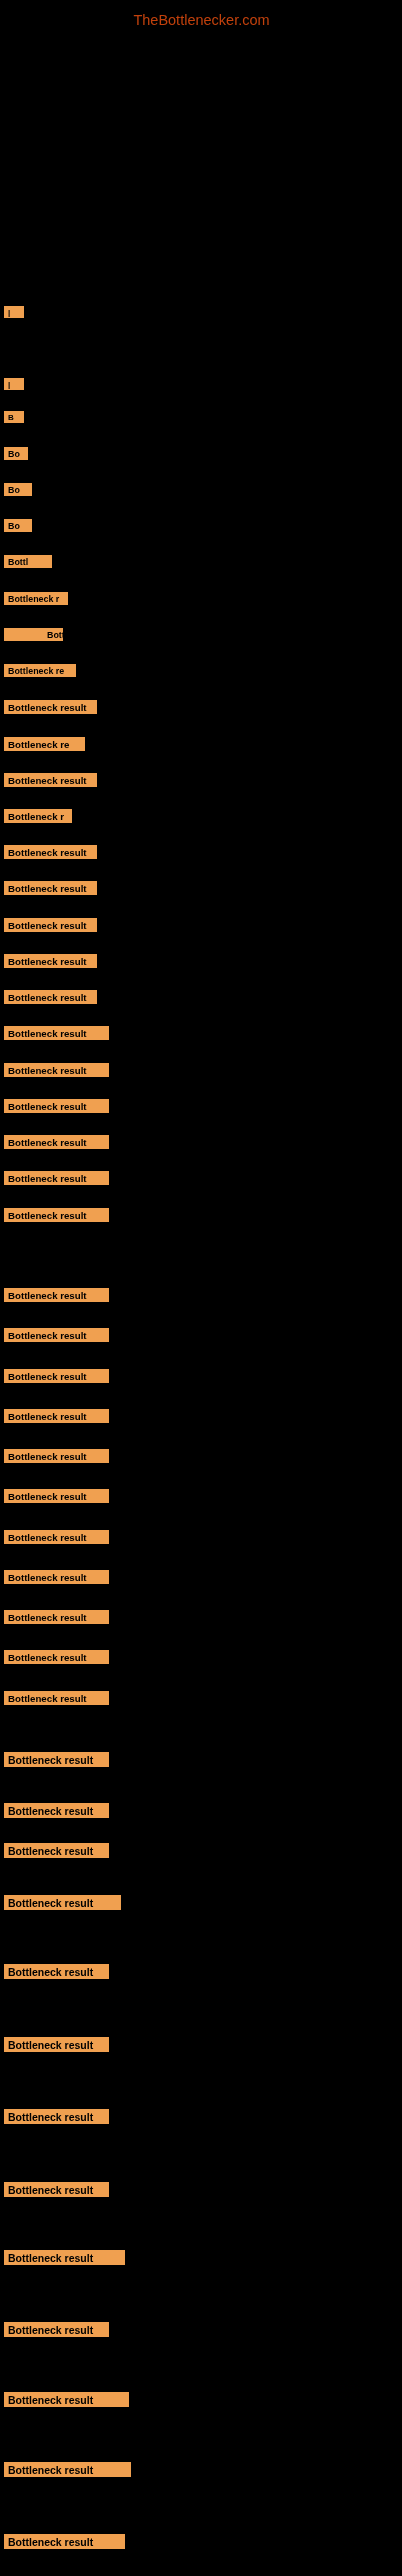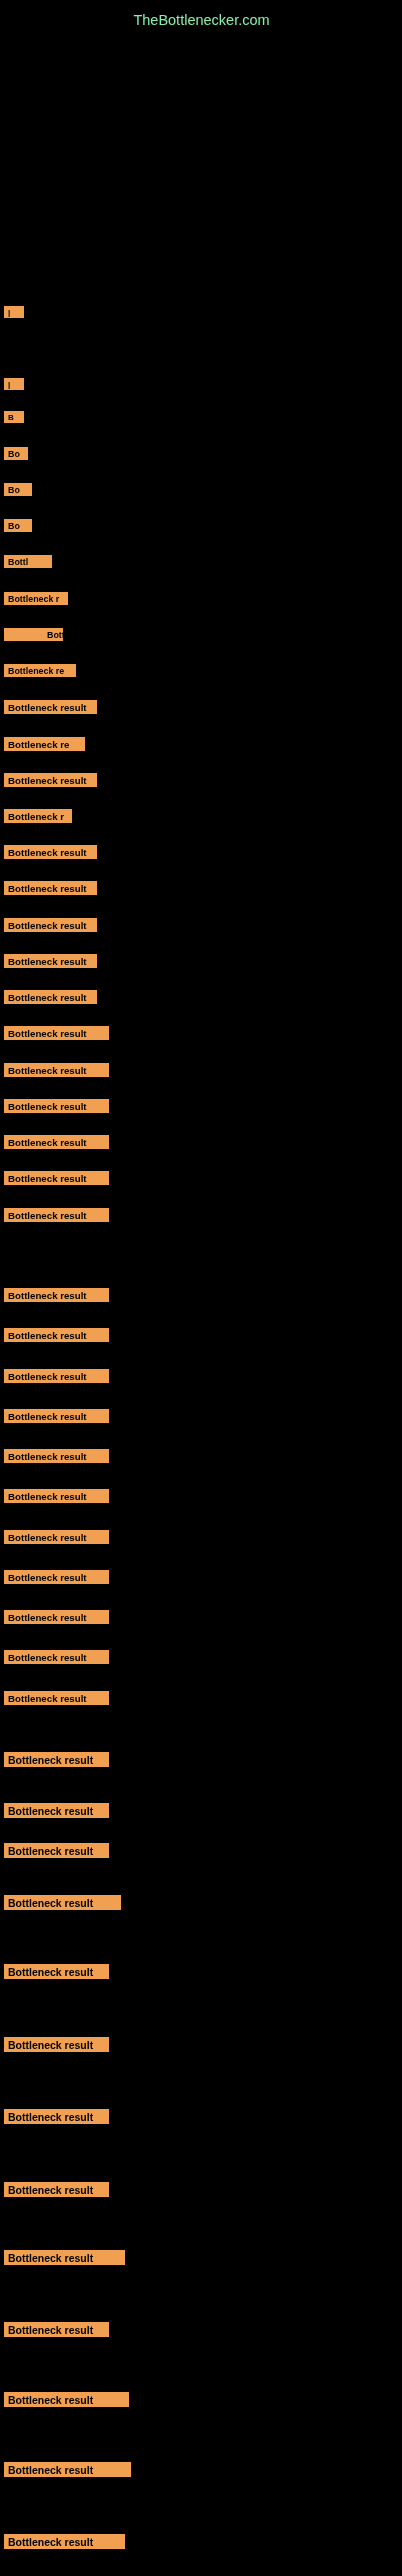--- a/index.html
+++ b/index.html
@@ -11,21 +11,21 @@
     body {
       background-color: #000000;
       width: 403px;
       min-height: 2576px;
       font-family: Arial, sans-serif;
       position: relative;
       overflow-x: hidden;
     }
 
     .site-title {
-      color: #86efac;
+      color: #c2410c;
       font-size: 14.5px;
       text-align: center;
       padding: 8px 0;
       position: absolute;
       top: 4px;
       left: 0;
       right: 0;
     }
 
     .bottleneck-label {

